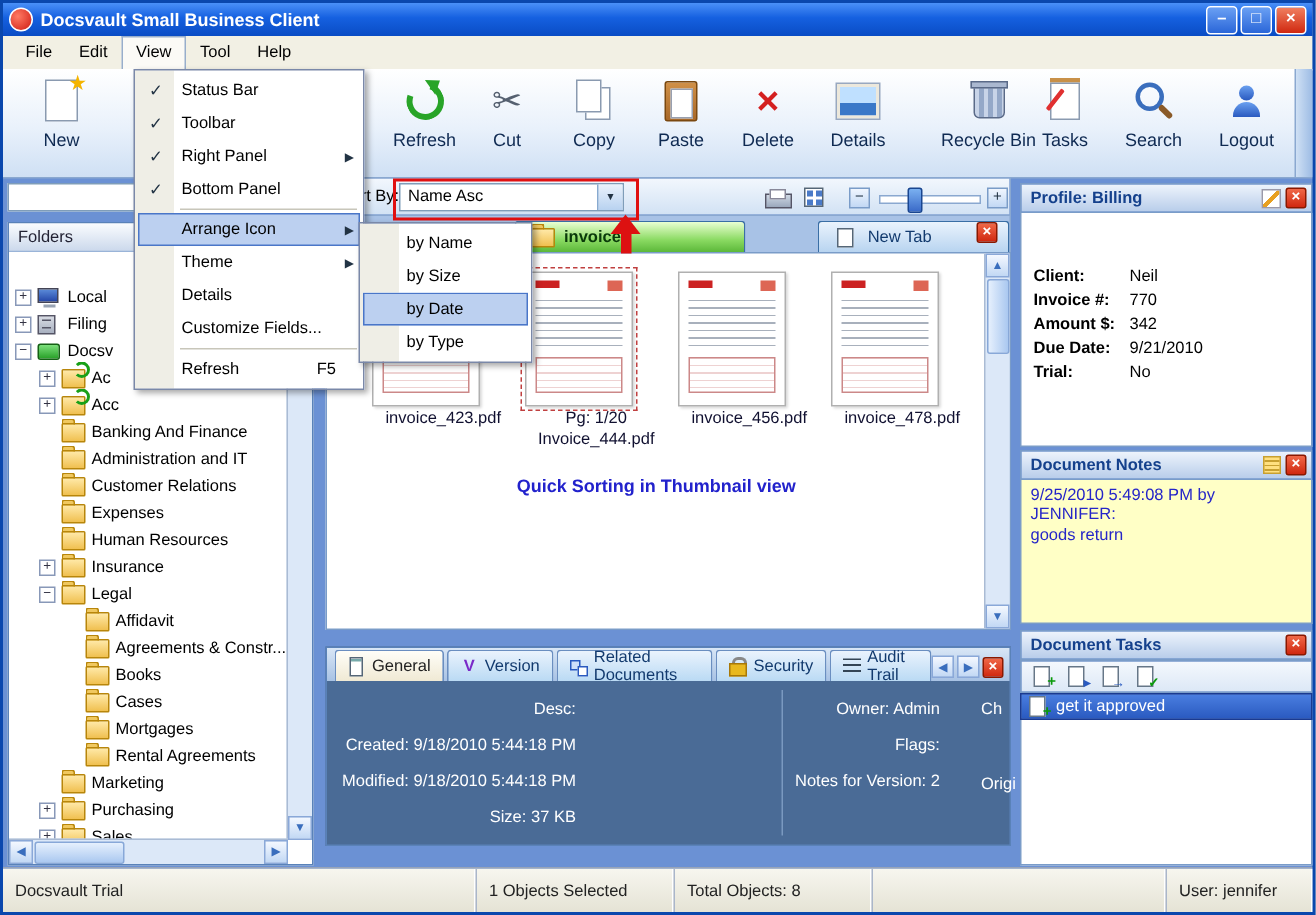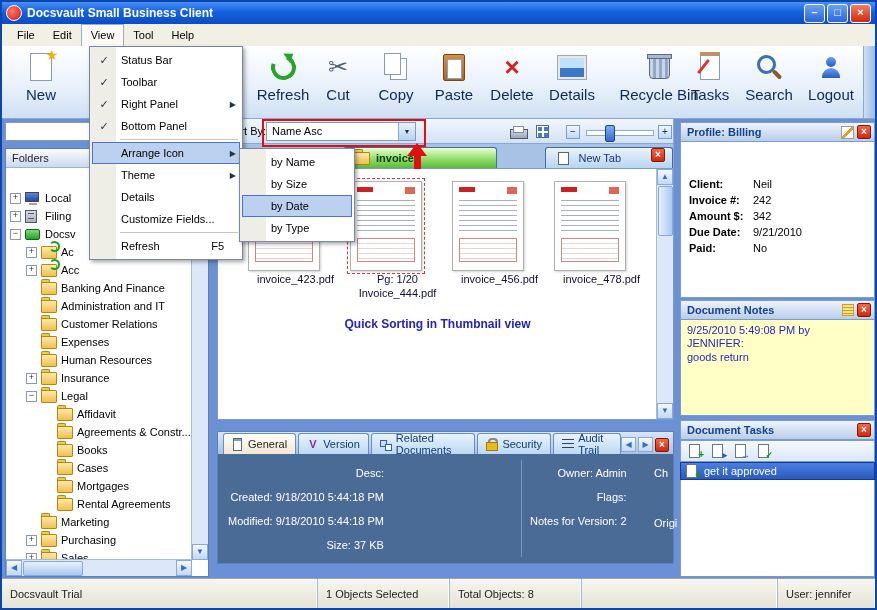--- a/index.html
+++ b/index.html
@@ -18,21 +18,21 @@
   
   .menubar{position:absolute;left:0;top:22px;right:0;height:22px;background:#f2f0e4;border-bottom:1px solid #c8c4ae;
            display:flex;align-items:stretch;padding-left:6px;}
   .mitem{padding:0 9px;line-height:22px;}
   .mitem.open{background:#fbfaf6;border:1px solid #98aecb;border-bottom:none;line-height:20px;}
 
   
   .toolbar{position:absolute;left:0;top:44px;right:0;height:72px;background:linear-gradient(#ffffff,#e9f1fb 55%,#cfe0f4);border-bottom:1px solid #8aa8d0;}
   .tbtn{position:absolute;top:5px;height:62px;display:flex;flex-direction:column;align-items:center;gap:3px;}
   .tbicon{position:relative;width:36px;height:32px;display:flex;align-items:center;justify-content:center;}
-  .tblabel{font-size:15px;color:#0f2a52;white-space:nowrap;}
+  .tblabel{font-size:12px;color:#0f2a52;white-space:nowrap;}
   .tb-overflow{position:absolute;right:0;top:44px;width:11px;height:72px;background:linear-gradient(90deg,#cfe0f4,#9cbbe4);border-left:1px solid #8aa8d0;}
 
   .new-document-icon::before{content:"";display:block;width:20px;height:26px;background:#fff;border:1px solid #8a9ab0;}
   .new-document-icon::after{content:"★";position:absolute;right:1px;top:-4px;color:#f4b400;font-size:14px;}
   .refresh-icon::before{content:"";display:block;width:17px;height:17px;border:4px solid #28a428;border-radius:50%;border-top-color:transparent;transform:rotate(-25deg);}
   .refresh-icon::after{content:"";position:absolute;top:1px;right:5px;border-left:6px solid transparent;border-right:6px solid transparent;border-bottom:8px solid #28a428;transform:rotate(55deg);}
   .cut-icon{font-size:24px;color:#556070;}
   .copy-icon::before{content:"";display:block;width:15px;height:20px;background:#fff;border:1px solid #8a9ab0;
                      box-shadow:6px 5px 0 -1px #fff,6px 5px 0 0 #8a9ab0;margin:0 8px 6px 0;}
   .paste-icon::before{content:"";display:block;width:20px;height:25px;background:linear-gradient(#d09048,#a86828);border:1px solid #7a4810;border-radius:2px;}
@@ -530,24 +530,24 @@
   </div>
 
   <div class="rp-hdr" style="top:120px">
     <span class="rp-title">Profile: Billing</span>
     <span class="edit-icon mla"></span>
     <span class="xbtn">×</span>
   </div>
   <div class="rp-body" style="top:140px;height:156px">
     <div id="profile-fields" style="position:absolute;inset:0">
         <div class="pfrow" style="top:36px"><span class="pfl">Client:</span><span class="pfv">Neil</span></div>
-        <div class="pfrow" style="top:52px"><span class="pfl">Invoice #:</span><span class="pfv">242</span></div>
+        <div class="pfrow" style="top:52px"><span class="pfl">Invoice #:</span><span class="pfv">770</span></div>
         <div class="pfrow" style="top:68px"><span class="pfl">Amount $:</span><span class="pfv">342</span></div>
         <div class="pfrow" style="top:84px"><span class="pfl">Due Date:</span><span class="pfv">9/21/2010</span></div>
-        <div class="pfrow" style="top:100px"><span class="pfl">Paid:</span><span class="pfv">No</span></div>
+        <div class="pfrow" style="top:100px"><span class="pfl">Trial:</span><span class="pfv">No</span></div>
       </div>
   </div>
 
   <div class="rp-hdr" style="top:298px">
     <span class="rp-title">Document Notes</span>
     <span class="note-icon mla"></span>
     <span class="xbtn">×</span>
   </div>
   <div class="rp-body notes" style="top:318px;height:96px">
     <div class="note-h">9/25/2010 5:49:08 PM by JENNIFER:</div>

